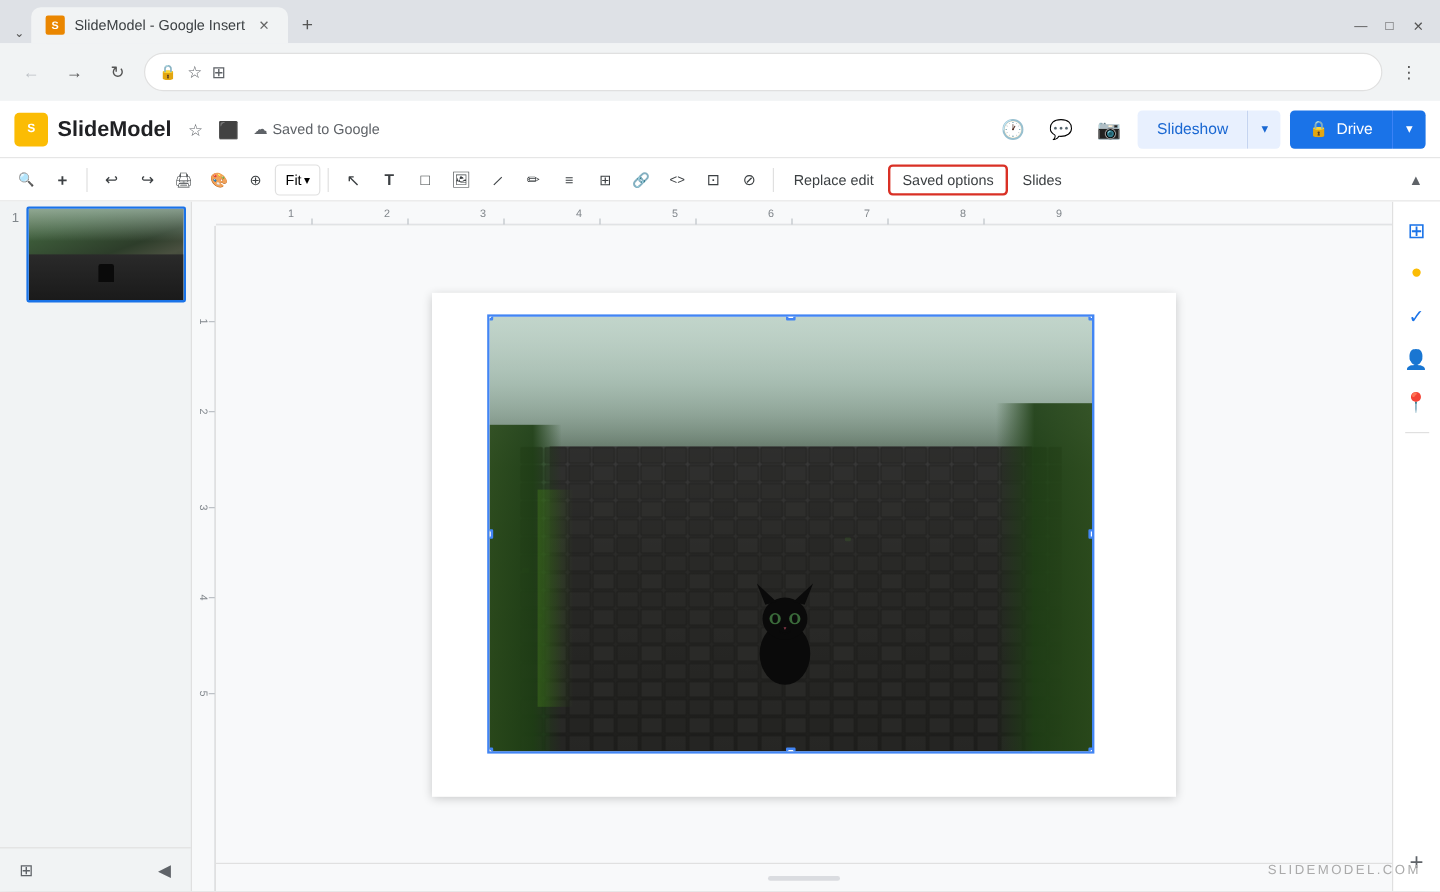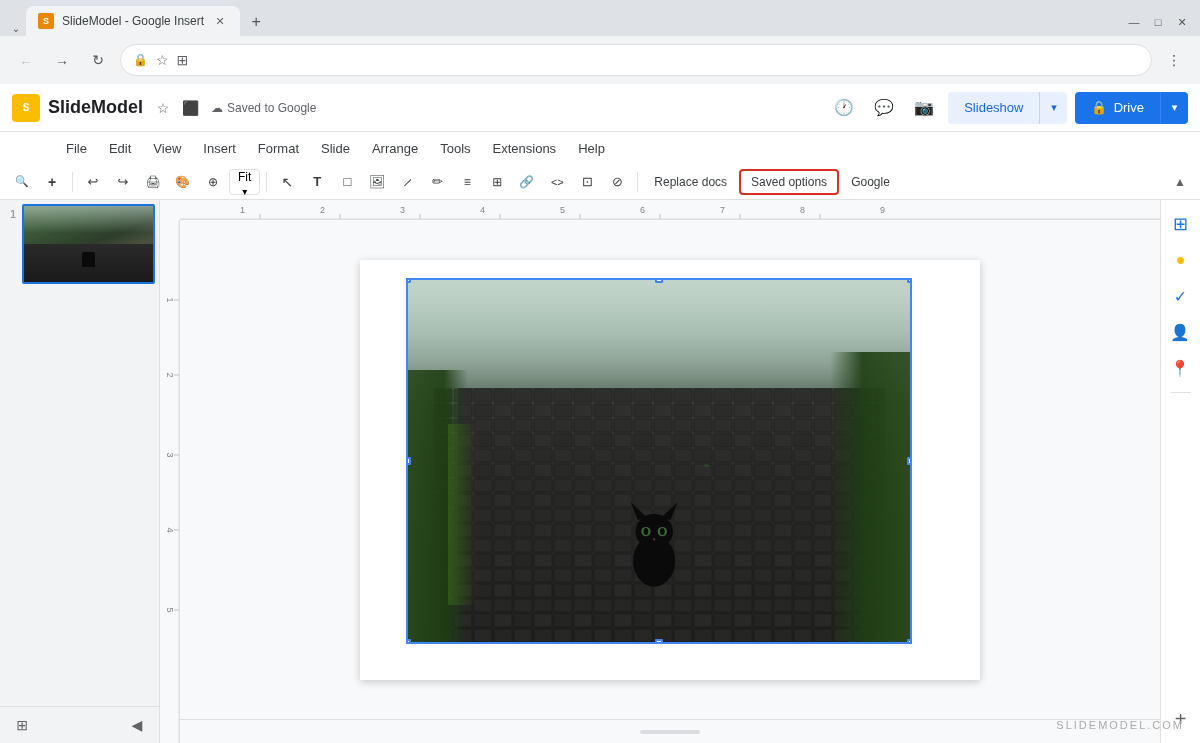--- a/index.html
+++ b/index.html
@@ -379,21 +379,20 @@
       display: flex;
       align-items: center;
       gap: 2px;
       padding: 0 8px;
       border: 1px solid #e0e0e0;
       border-radius: 4px;
       height: 26px;
       font-size: 12px;
       background: #fff;
       cursor: pointer;
-      flex-direction: column;
     }
     .toolbar-spacer { flex: 1; }
     .format-options-btn {
       height: 26px;
       padding: 0 10px;
       border: 2px solid #d93025;
       background: transparent;
       cursor: pointer;
       font-size: 12px;
       color: #3c4043;
@@ -734,32 +733,20 @@
           <div class="share-btn-group">
             <button class="share-btn">
               <span>🔒</span>
               <span>Drive</span>
             </button>
             <button class="share-dropdown">▾</button>
           </div>
         </div>
       </div>
 
-      <div class="menu-bar">
-        <button class="menu-item">File</button>
-        <button class="menu-item">Edit</button>
-        <button class="menu-item">View</button>
-        <button class="menu-item">Insert</button>
-        <button class="menu-item">Format</button>
-        <button class="menu-item">Slide</button>
-        <button class="menu-item">Arrange</button>
-        <button class="menu-item">Tools</button>
-        <button class="menu-item">Extensions</button>
-        <button class="menu-item">Help</button>
-      </div>
 
       <div class="toolbar">
         <button class="toolbar-btn" style="font-size:11px;">🔍</button>
         <button class="toolbar-btn" style="font-size:14px; font-weight:bold;">+</button>
         <div class="toolbar-separator"></div>
         <button class="toolbar-btn">↩</button>
         <button class="toolbar-btn">↪</button>
         <button class="toolbar-btn" style="font-size:12px;">🖨</button>
         <button class="toolbar-btn" style="font-size:12px;">🎨</button>
         <button class="toolbar-btn" style="font-size:12px;">⊕</button>
@@ -774,23 +761,23 @@
         <button class="toolbar-btn" style="font-size:13px;">🖼</button>
         <button class="toolbar-btn" style="font-size:13px; transform:rotate(-45deg);">─</button>
         <button class="toolbar-btn" style="font-size:13px;">✏</button>
         <button class="toolbar-btn" style="font-size:12px;">≡</button>
         <button class="toolbar-btn" style="font-size:12px;">⊞</button>
         <button class="toolbar-btn" style="font-size:12px;">🔗</button>
         <button class="toolbar-btn" style="font-size:11px;">&lt;&gt;</button>
         <button class="toolbar-btn" style="font-size:13px;">⊡</button>
         <button class="toolbar-btn" style="font-size:13px;">⊘</button>
         <div class="toolbar-separator"></div>
-        <button class="replace-image-btn">Replace docs</button>
+        <button class="replace-image-btn">Replace edit</button>
         <button class="format-options-btn">Saved options</button>
-        <button class="animate-btn">Google</button>
+        <button class="animate-btn">Slides</button>
         <div class="toolbar-spacer"></div>
         <button class="toolbar-collapse-btn">▲</button>
       </div>
 
       <div class="main-content">
 
         <div class="slides-left-panel">
           <div class="slides-panel-inner">
             <div class="slide-thumbnail-wrapper">
               <span class="slide-number">1</span>

